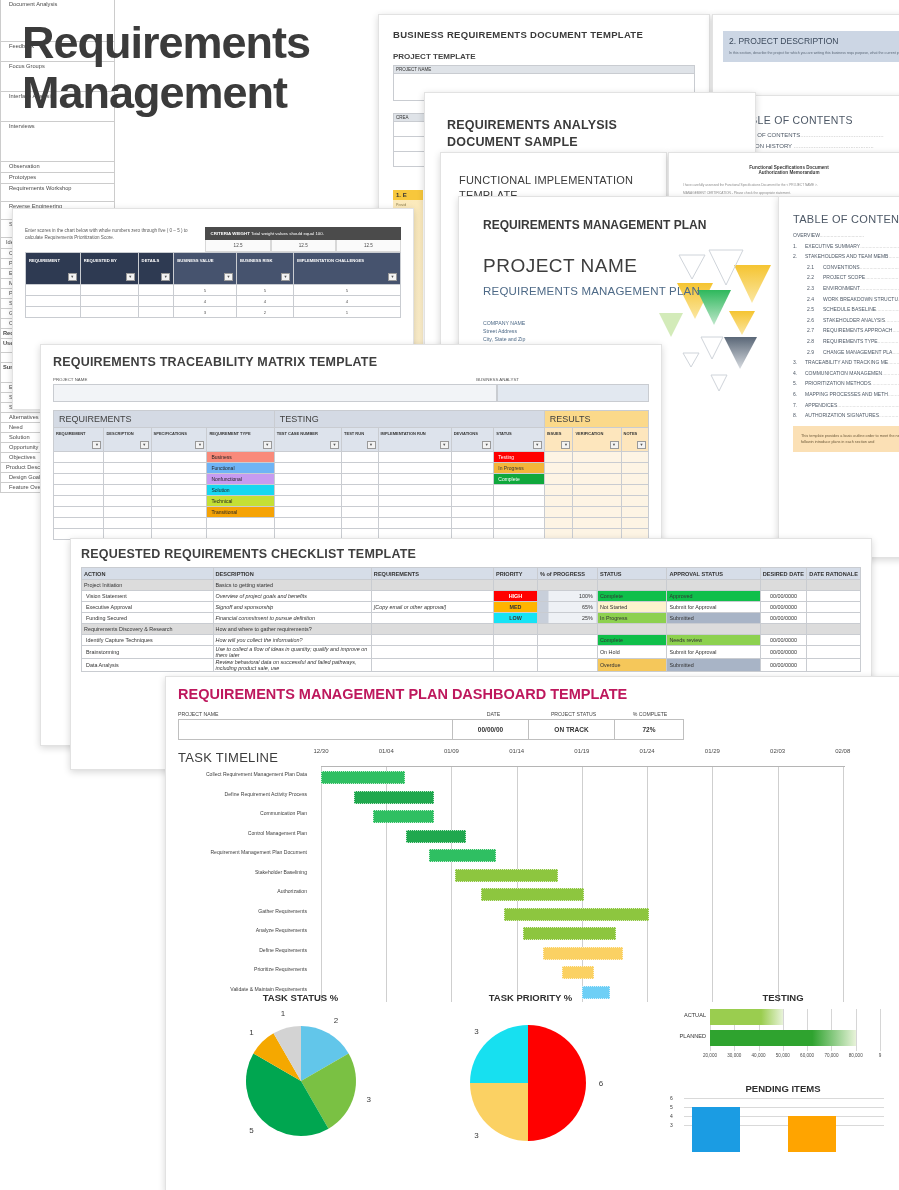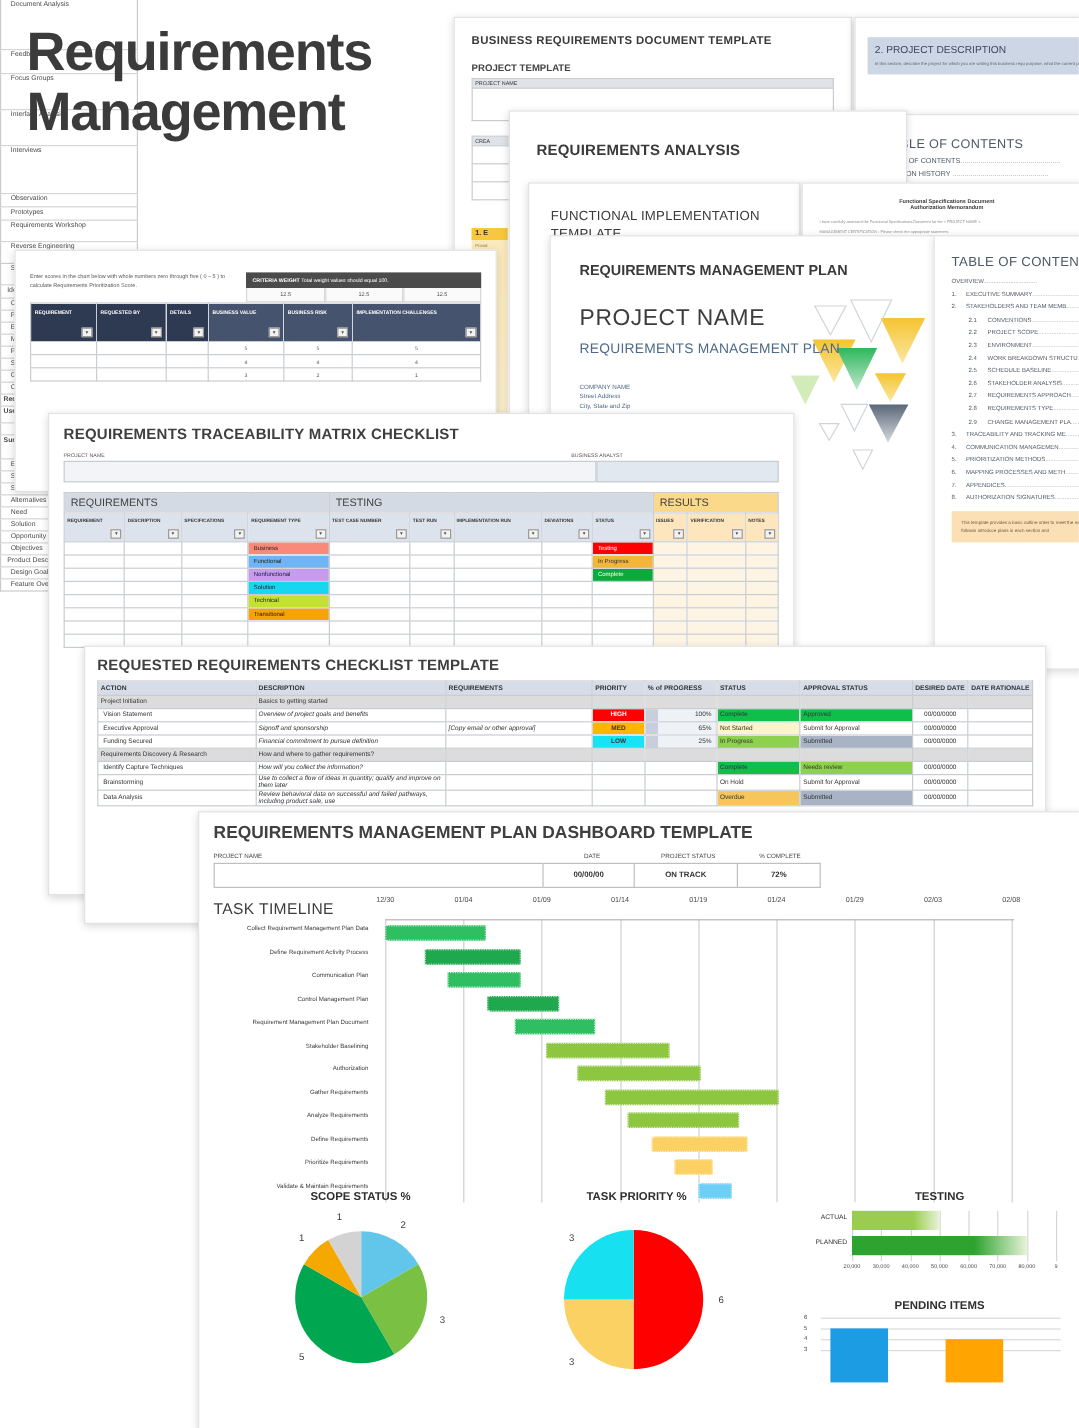--- a/index.html
+++ b/index.html
@@ -40,21 +40,21 @@
   
   .sec-req{background:#d4dae4;}
   .sec-res{background:#fbd98a;}
   .chip{color:#222;font-size:5px;padding:0 2px;}
   
   .ck th{background:#d6dde8;font-weight:bold;font-size:5.6px;}
   .ck td{font-size:5.4px;font-style:italic;}
   .ck td.b{font-style:normal;}
   .grp{background:#dcdcdc;font-weight:bold;font-style:normal!important;}
   
-  .dash-title{font-weight:bold;font-size:14.5px;color:#404040;}
+  .dash-title{font-weight:bold;font-size:14.5px;color:#be185d;}
   .bar{position:absolute;height:11px;border:1px dotted rgba(255,255,255,.7);}
   .ax{position:absolute;font-size:6px;color:#4a4a4a;}
   .chart-h{font-weight:bold;font-size:9.5px;color:#2f2f2f;text-align:center;}
   .sl-item{border:1px solid #ccc;border-top:none;font-size:5.7px;
            padding:1px 2px 1px 5px;color:#4a4a4a;background:#fff;
            white-space:nowrap;overflow:hidden;}
   .sl-item.bold{font-weight:bold;padding-left:2px;}
   .sl-item.ind{padding-left:8px;}
 </style>
 </head>
@@ -134,20 +134,21 @@
     <div style="font-size:6px;color:#4d5866;margin-top:5px;">
       <span>VERSION HISTORY</span><span class="dotline"> ................................................</span>
     </div>
   </div>
 </div>
 
 <div class="card" id="rad">
   <div style="padding:24px 22px;">
     <div style="font-size:12.5px;font-weight:bold;color:#3a3a3a;letter-spacing:.2px;line-height:17px;">
       <div>REQUIREMENTS ANALYSIS</div>
+      <div>DOCUMENT SAMPLE</div>
     </div>
   </div>
 </div>
 
 <div class="card" id="fst">
   <div style="padding:20px 18px;">
     <div style="font-size:11px;color:#3a3a3a;letter-spacing:.2px;line-height:15px;">
       <div>FUNCTIONAL IMPLEMENTATION</div>
       <div>TEMPLATE</div>
     </div>
@@ -389,21 +390,21 @@
             <td style="height: 10px; text-align: center; color: rgb(85, 85, 85);">2</td>
             <td style="height: 10px; text-align: center; color: rgb(85, 85, 85);">1</td>
           </tr>
         </tbody>
     </table>
   </div>
 </div>
 
 <div class="card" id="rtm">
   <div style="padding:10px 12px;">
-    <div style="font-size:12.5px;font-weight:bold;color:#3f3f3f;letter-spacing:.2px;">REQUIREMENTS TRACEABILITY MATRIX CHECKLIST</div>
+    <div style="font-size:12.5px;font-weight:bold;color:#3f3f3f;letter-spacing:.2px;">REQUIREMENTS TRACEABILITY MATRIX TEMPLATE</div>
     <div style="display:flex;justify-content:space-between;margin-top:8px;font-size:4.4px;color:#555;">
       <span>PROJECT NAME</span>
       <span style="margin-right:130px;">BUSINESS ANALYST</span>
     </div>
     <div style="display:flex;margin-top:2px;">
       <div style="flex:1;height:16px;border:1px solid #c9ccd1;background:#f2f4f7;"></div>
       <div style="width:150px;height:16px;border:1px solid #c9ccd1;background:#e2e8f0;"></div>
     </div>
     <table class="tbl" style="margin-top:8px;font-size:4.2px;">
       <tbody>
@@ -760,21 +761,21 @@
           <div style="position: absolute; right: 4px; top: 141.5px; font-size: 5.1px; color: rgb(61, 61, 61); white-space: nowrap;">Gather Requirements</div>
           <div style="position: absolute; right: 4px; top: 161px; font-size: 5.1px; color: rgb(61, 61, 61); white-space: nowrap;">Analyze Requirements</div>
           <div style="position: absolute; right: 4px; top: 180.5px; font-size: 5.1px; color: rgb(61, 61, 61); white-space: nowrap;">Define Requirements</div>
           <div style="position: absolute; right: 4px; top: 200px; font-size: 5.1px; color: rgb(61, 61, 61); white-space: nowrap;">Prioritize Requirements</div>
           <div style="position: absolute; right: 4px; top: 219.5px; font-size: 5.1px; color: rgb(61, 61, 61); white-space: nowrap;">Validate &amp; Maintain Requirements</div>
         </div>
     </div>
 
     <div style="position:relative;height:175px;margin-top:-6px;">
       <div style="position:absolute;left:15px;top:0;width:215px;">
-        <div class="chart-h">SCOPE STATUS %</div>
+        <div class="chart-h">TASK STATUS %</div>
         <div id="pie1" style="position:relative;height:150px;"><svg width="215" height="150">
               <path d="M108,78 L108,23 A55,55 0 0 1 155.6313972081441,50.5 Z" fill="#62c6ea"></path>
               <text x="143" y="20.37822173508929" text-anchor="middle" font-size="8" fill="#3a3a3a" font-family="&quot;Liberation Sans&quot;,sans-serif">2</text>
               <path d="M108,78 L155.6313972081441,50.5 A55,55 0 0 1 135.5,125.63139720814412 Z" fill="#7ac143"></path>
               <text x="175.6148078402348" y="99.11733315717645" text-anchor="middle" font-size="8" fill="#3a3a3a" font-family="&quot;Liberation Sans&quot;,sans-serif">3</text>
               <path d="M108,78 L135.5,125.63139720814412 A55,55 0 0 1 60.36860279185588,50.49999999999999 Z" fill="#00a650"></path>
               <text x="58.50252531694168" y="130.49747468305833" text-anchor="middle" font-size="8" fill="#3a3a3a" font-family="&quot;Liberation Sans&quot;,sans-serif">5</text>
               <path d="M108,78 L60.36860279185588,50.49999999999999 A55,55 0 0 1 80.50000000000003,30.368602791855864 Z" fill="#f5a800"></path>
               <text x="58.502525316941686" y="31.502525316941664" text-anchor="middle" font-size="8" fill="#3a3a3a" font-family="&quot;Liberation Sans&quot;,sans-serif">1</text>
               <path d="M108,78 L80.50000000000003,30.368602791855864 A55,55 0 0 1 108.00000000000004,23 Z" fill="#d3d3d3"></path>

